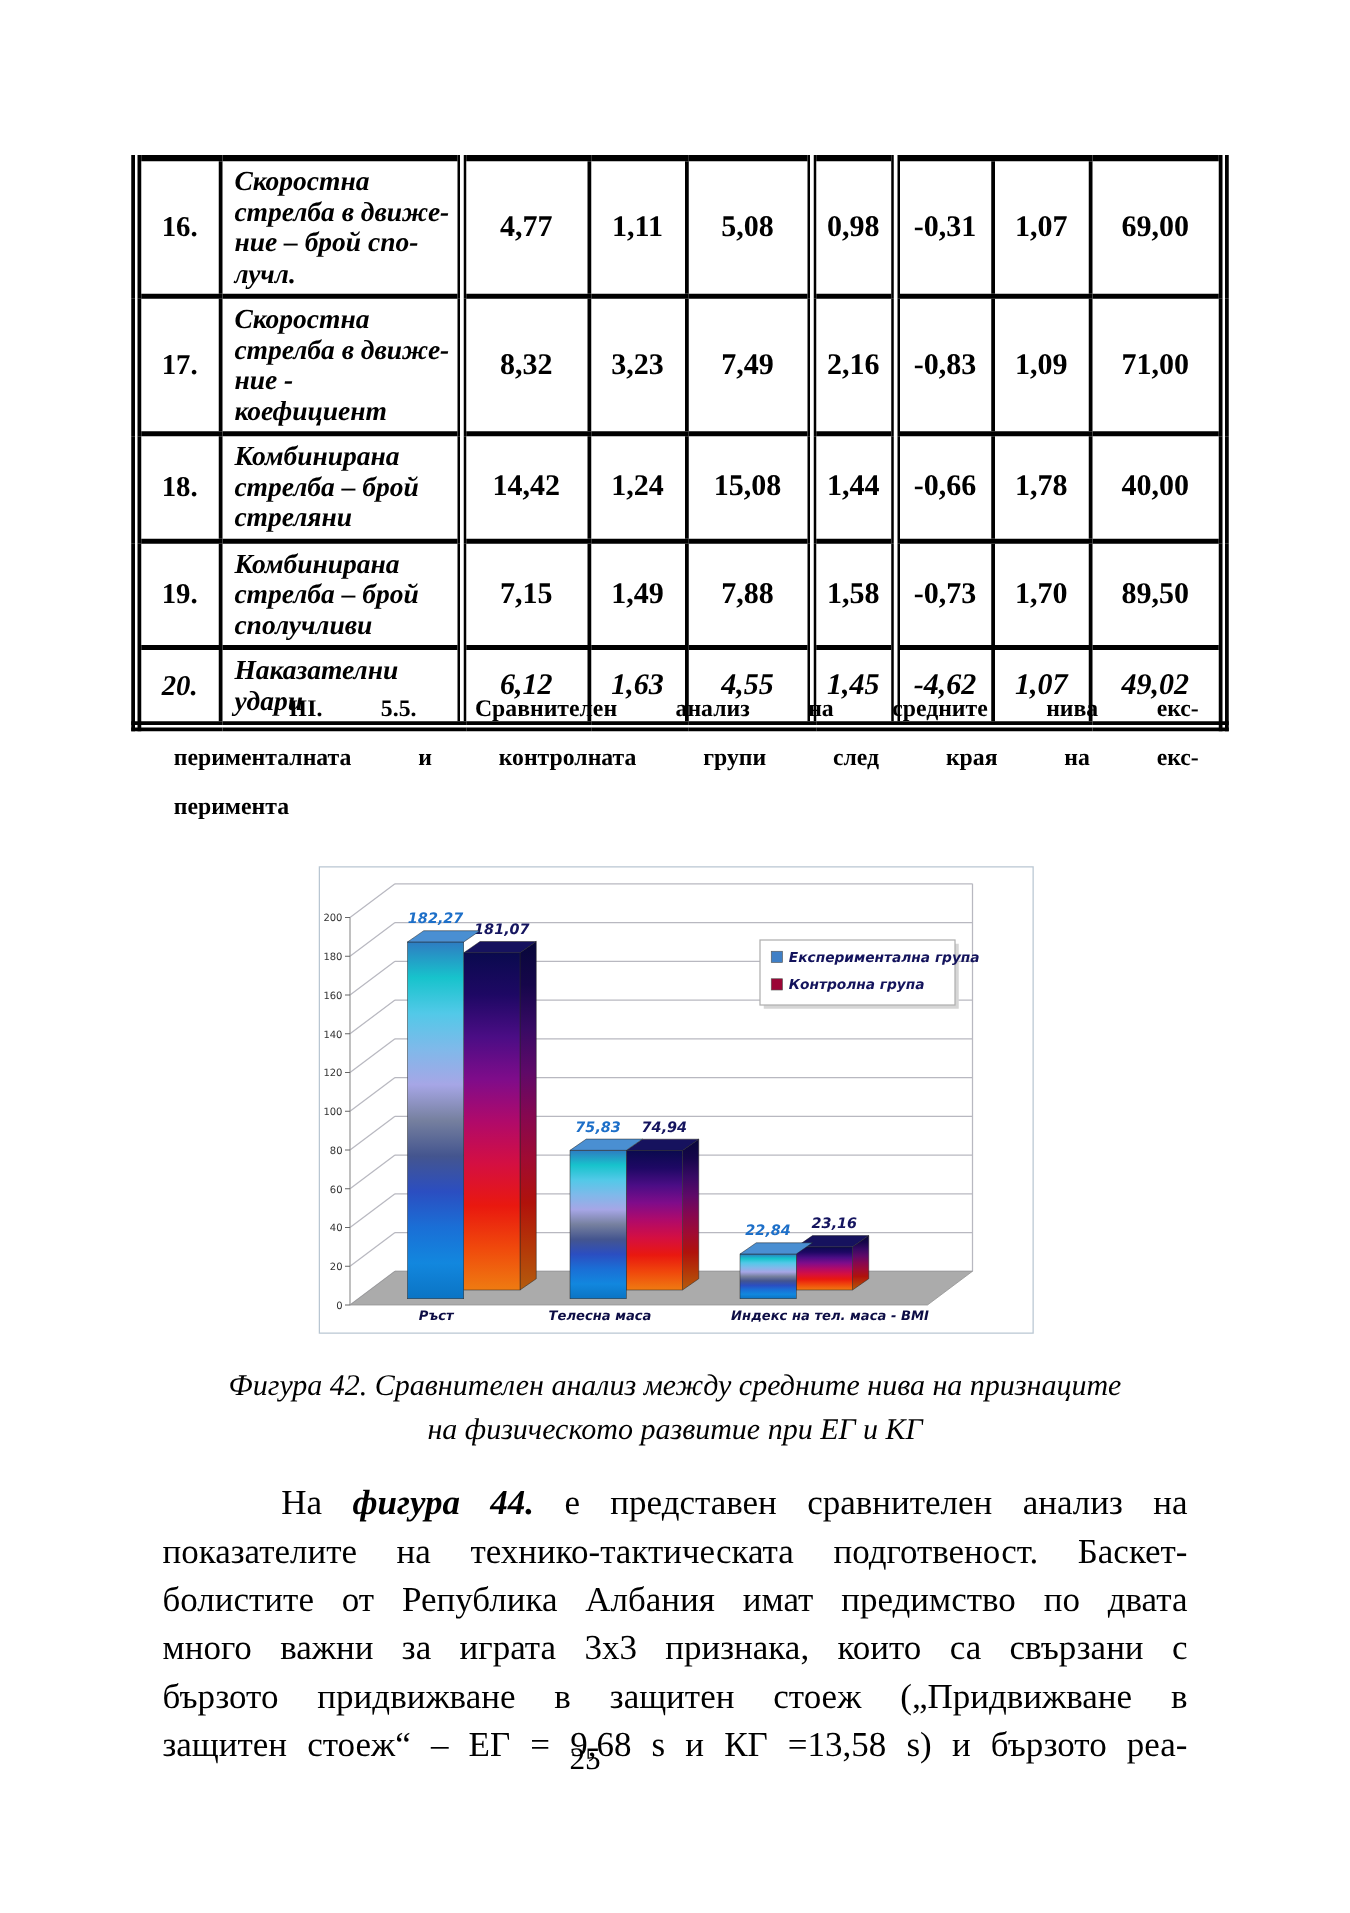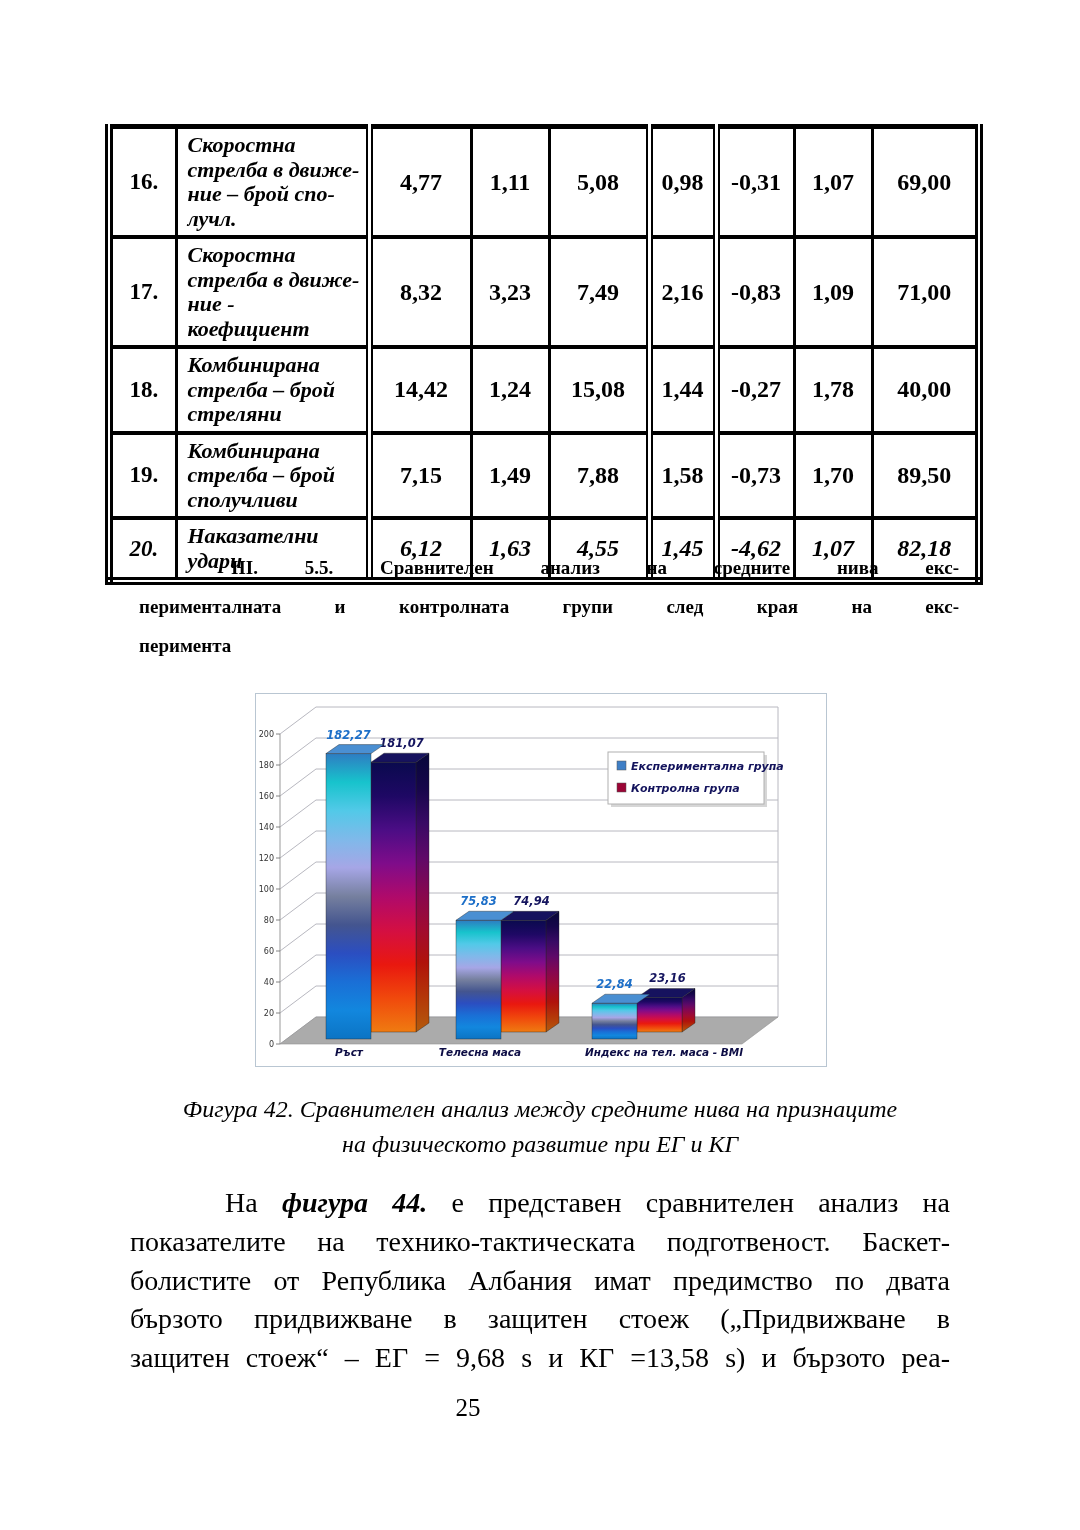--- a/index.html
+++ b/index.html
@@ -93,21 +93,21 @@
       </tr>
       <tr style="height:75px">
         <td class="c0">18.</td>
         <td class="c1 cname">Комбинирана
 стрелба – брой
 стреляни</td>
         <td class="c2 cv">14,42</td>
         <td class="c3 cv">1,24</td>
         <td class="c4 cv">15,08</td>
         <td class="c5 cv">1,44</td>
-        <td class="c6 cv">-0,27</td>
+        <td class="c6 cv">-0,66</td>
         <td class="c7 cv">1,78</td>
         <td class="c8 cv">40,00</td>
       </tr>
       <tr style="height:77px">
         <td class="c0">19.</td>
         <td class="c1 cname">Комбинирана
 стрелба – брой
 сполучливи</td>
         <td class="c2 cv">7,15</td>
         <td class="c3 cv">1,49</td>
@@ -120,21 +120,21 @@
       <tr style="height:58px">
         <td class="c0">20.</td>
         <td class="c1 cname">Наказателни
 удари</td>
         <td class="c2 cv">6,12</td>
         <td class="c3 cv">1,63</td>
         <td class="c4 cv">4,55</td>
         <td class="c5 cv">1,45</td>
         <td class="c6 cv">-4,62</td>
         <td class="c7 cv">1,07</td>
-        <td class="c8 cv">82,18</td>
+        <td class="c8 cv">49,02</td>
       </tr>
     </tbody>
   </table>
 
   <div class="heading">
     <div class="hl hl1">III. 5.5. Сравнителен анализ на средните нива екс-</div>
     <div class="hl">перименталната и контролната групи след края на екс-</div>
     <div class="hl last">перимента</div>
   </div>
 
@@ -269,18 +269,19 @@
 
   <div class="caption">
     <div>Фигура 42. Сравнителен анализ между средните нива на признаците</div>
     <div>на физическото развитие при ЕГ и КГ</div>
   </div>
 
   <div class="para">
     <div class="pl pl1"><span>На </span><span class="bi">фигура 44.</span><span> е представен сравнителен анализ на</span></div>
     <div class="pl">показателите на технико-тактическата подготвеност. Баскет-</div>
     <div class="pl">болистите от Република Албания имат предимство по двата</div>
+    <div class="pl">много важни за играта 3х3 признака, които са свързани с</div>
     <div class="pl">бързото придвижване в защитен стоеж („Придвижване в</div>
     <div class="pl">защитен стоеж“ – ЕГ = 9,68 s и КГ =13,58 s) и бързото реа-</div>
   </div>
 
   <div class="pagenum">25</div>
 </div>
 
 </body></html>

